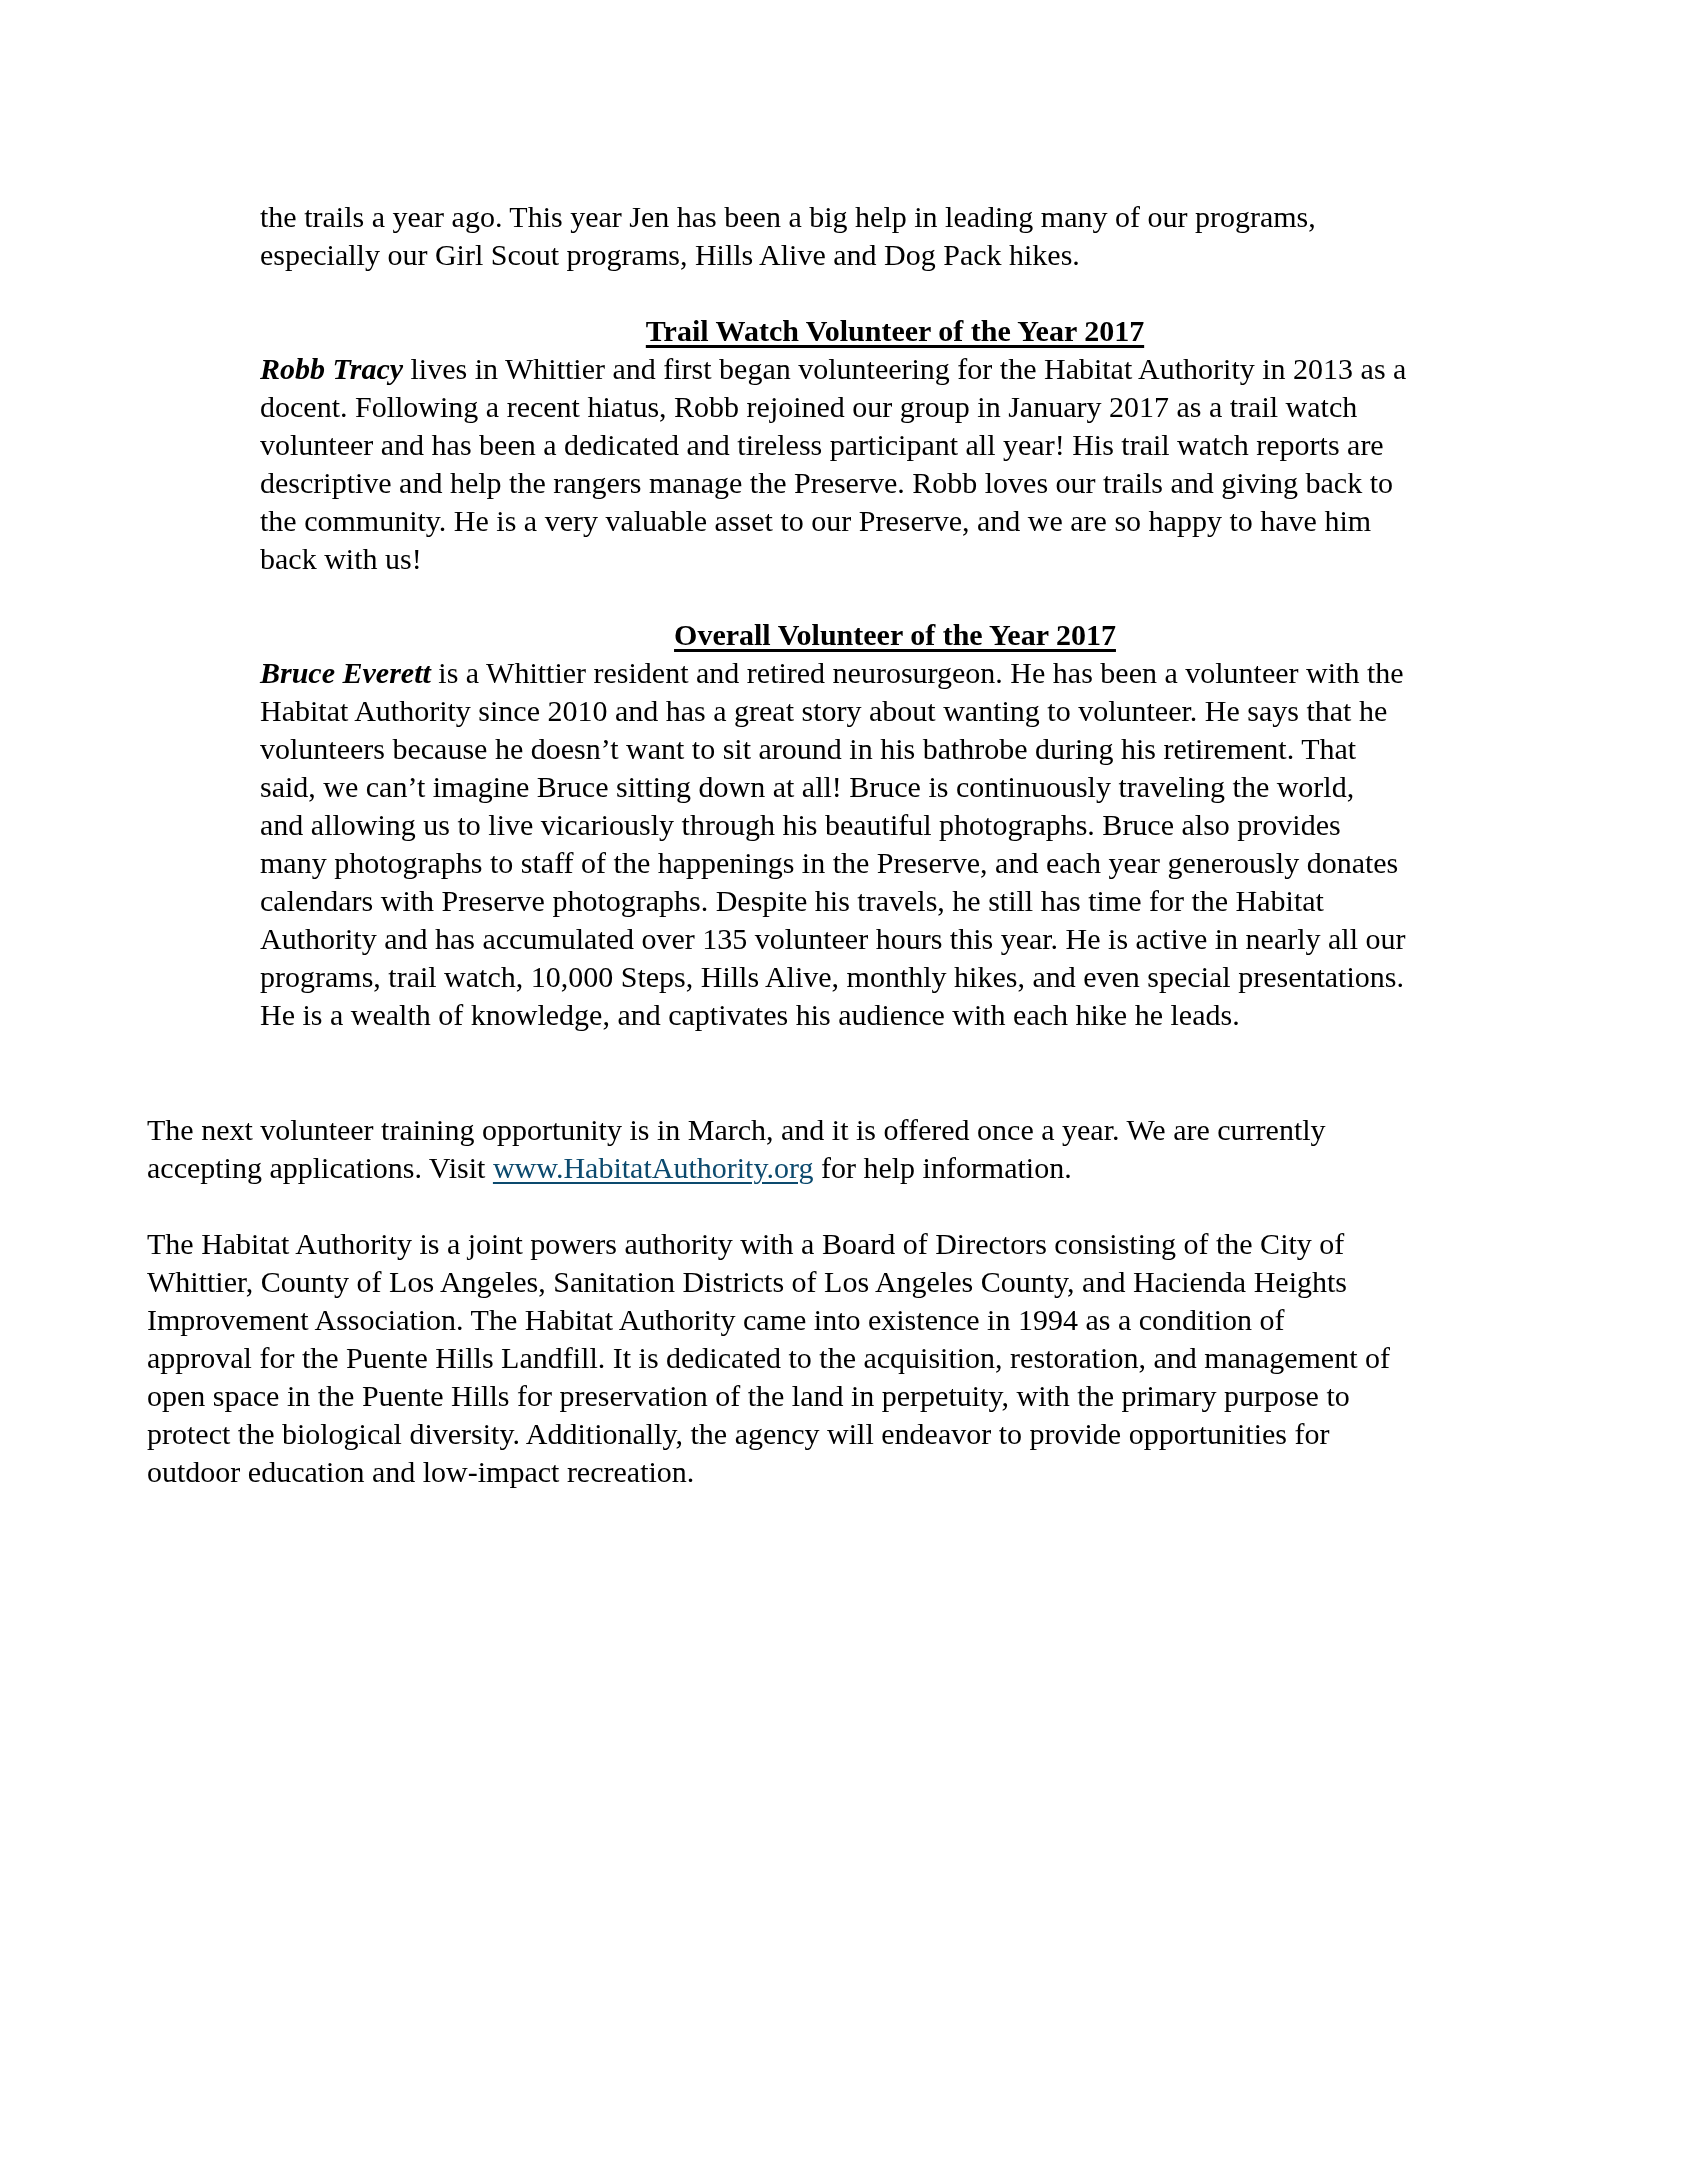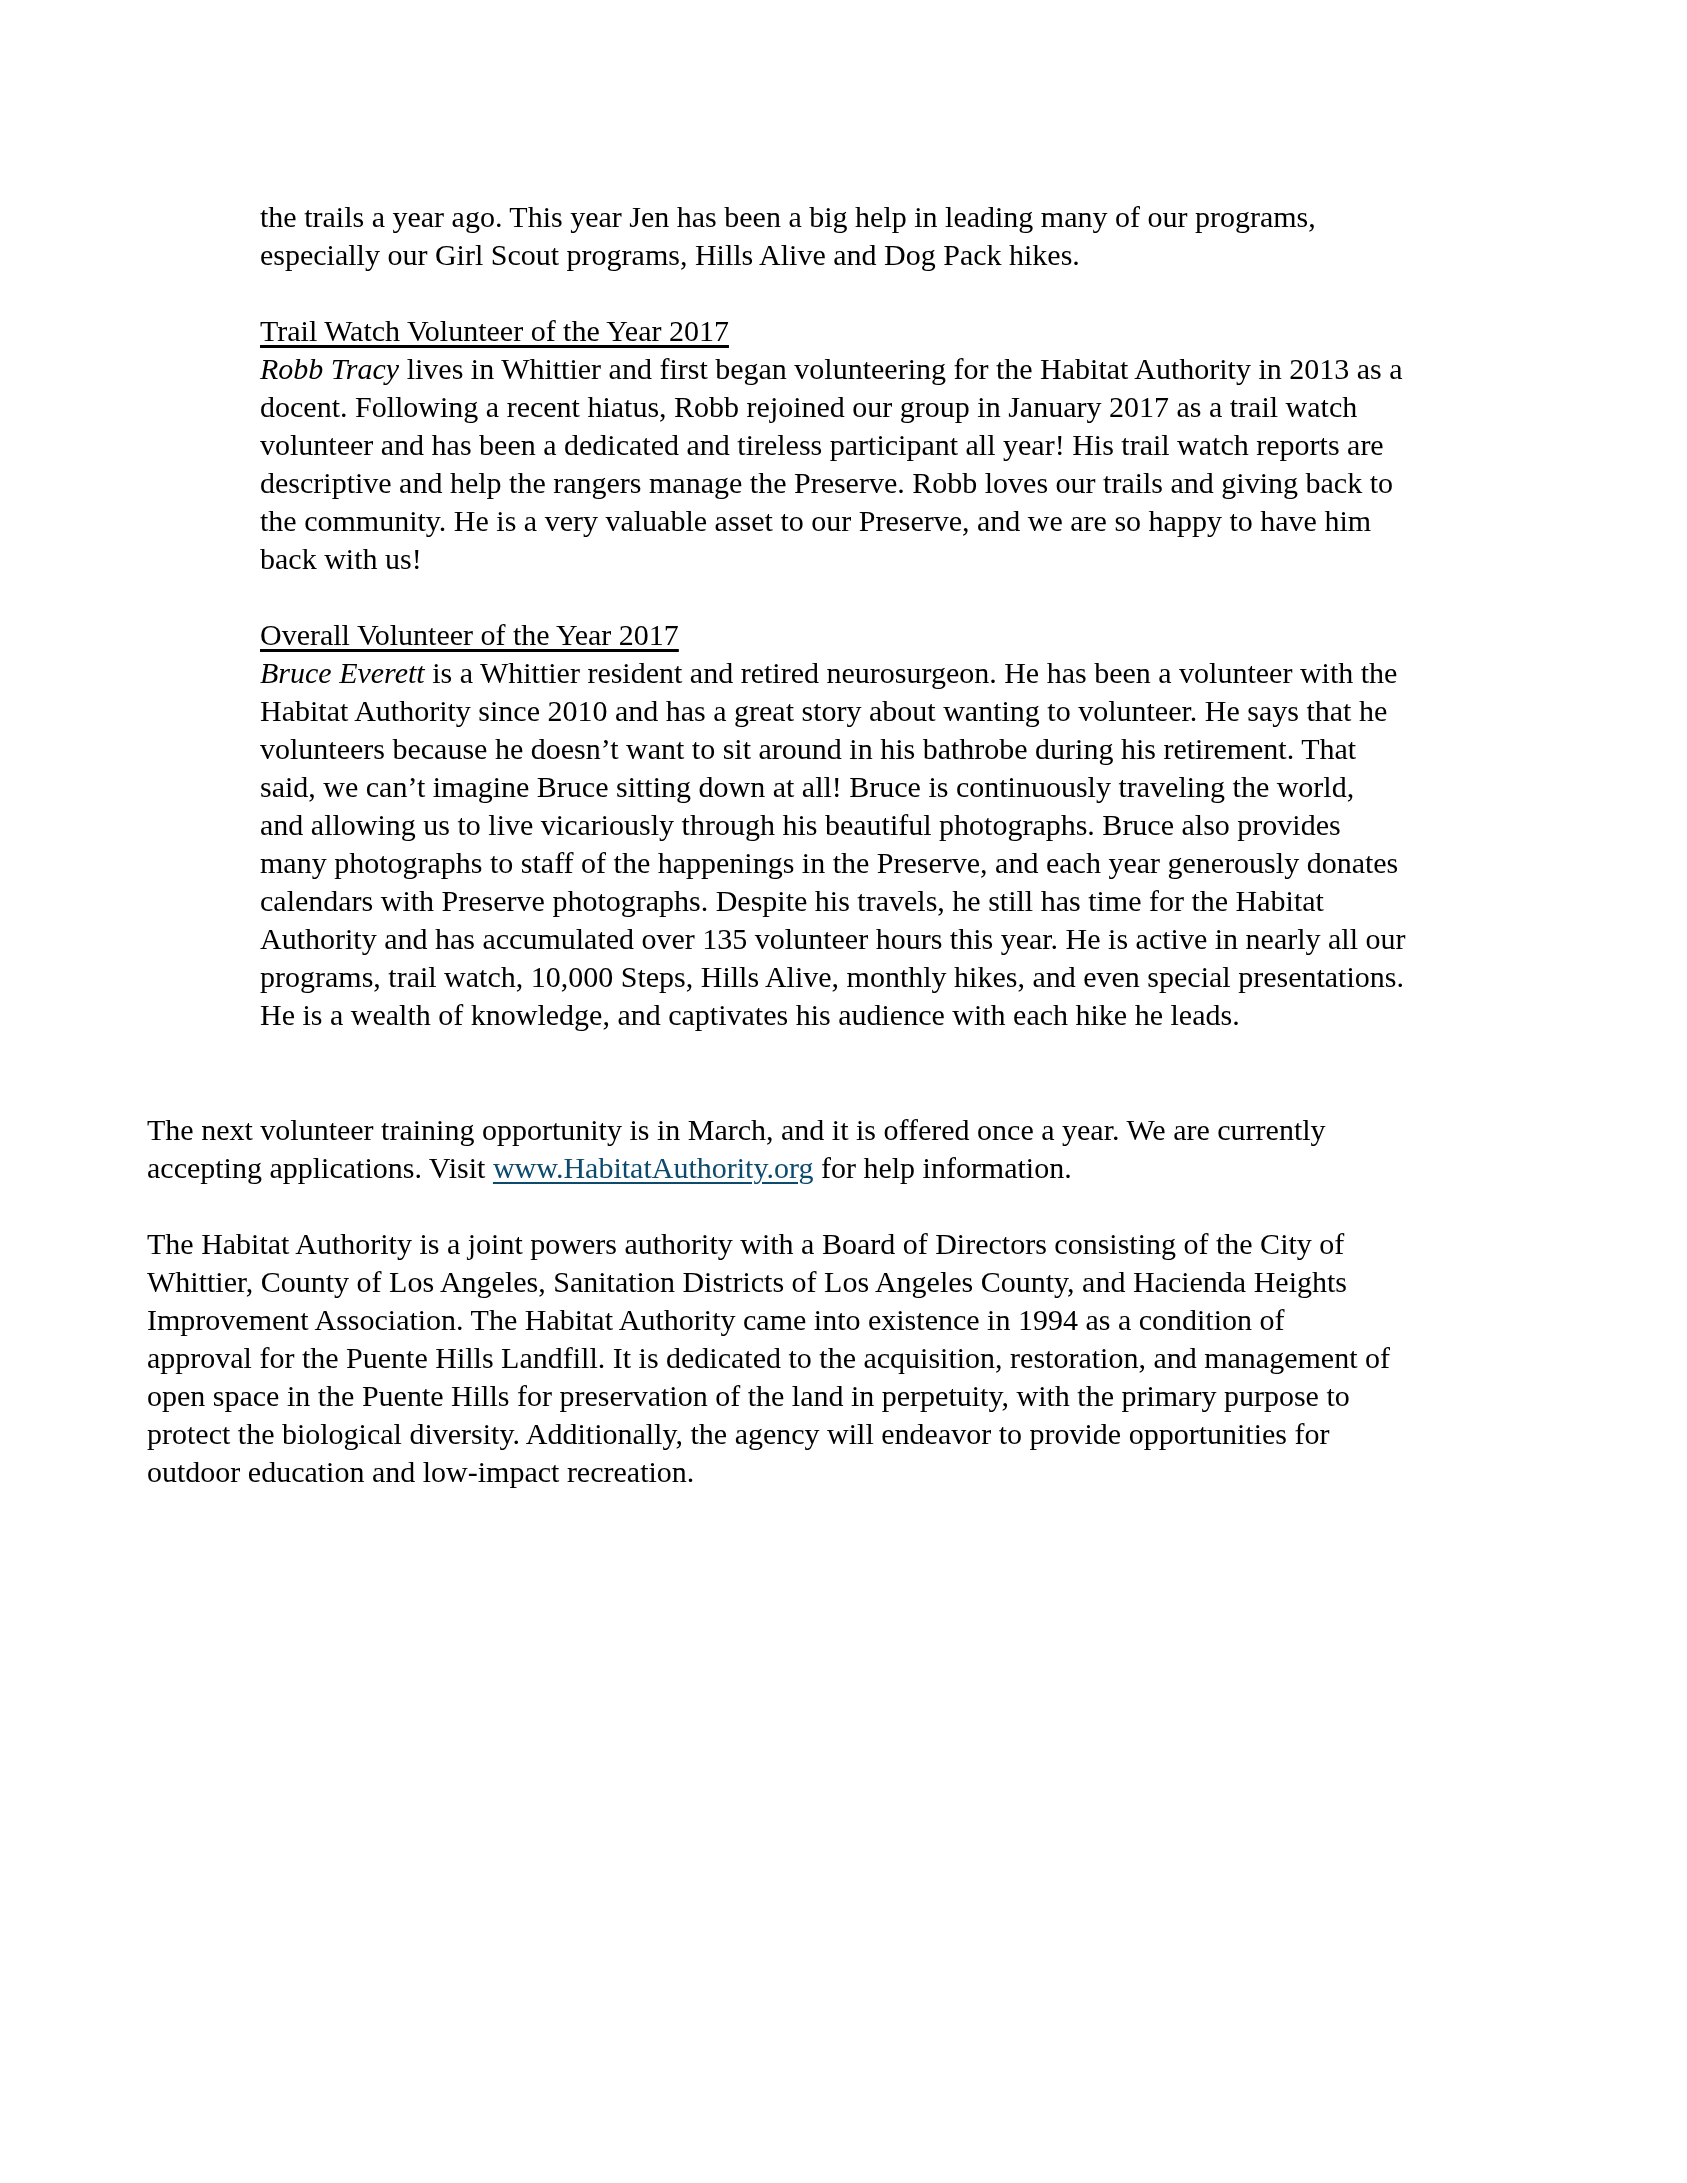--- a/index.html
+++ b/index.html
@@ -6,22 +6,22 @@
   body { width: 1687px; height: 2183px; position: relative; overflow: hidden; }
   .page {
     position: absolute; left: 0; top: 0; width: 1687px; height: 2183px;
     font-family: "Liberation Serif", "DejaVu Serif", serif;
     font-size: 30px; line-height: 38px; color: #000000;
   }
   .indented { position: absolute; left: 260px; top: 198px; width: 1270px; }
   .outer { position: absolute; left: 147px; width: 1389px; }
   p { margin: 0; white-space: pre-line; }
   .gap { height: 38px; }
-  .heading { font-weight: normal; text-decoration: underline; text-decoration-thickness: 2.6px; text-underline-offset: 4px; }
-  .name { font-style: italic; }
+  .heading { font-weight: bold; text-decoration: underline; text-decoration-thickness: 2.6px; text-underline-offset: 4px; text-align: center; }
+  .name { font-style: italic; font-weight: bold; }
   a.link { color: #0c4a6e; text-decoration: underline; text-decoration-thickness: 2px; text-underline-offset: 4px; }
   .hashes { font-style: italic; font-weight: bold; }
 </style>
 </head>
 <body>
 
 <div class="page">
 
   <div class="indented">
     <p>the trails a year ago.  This year Jen has been a big help in leading many of our programs,

